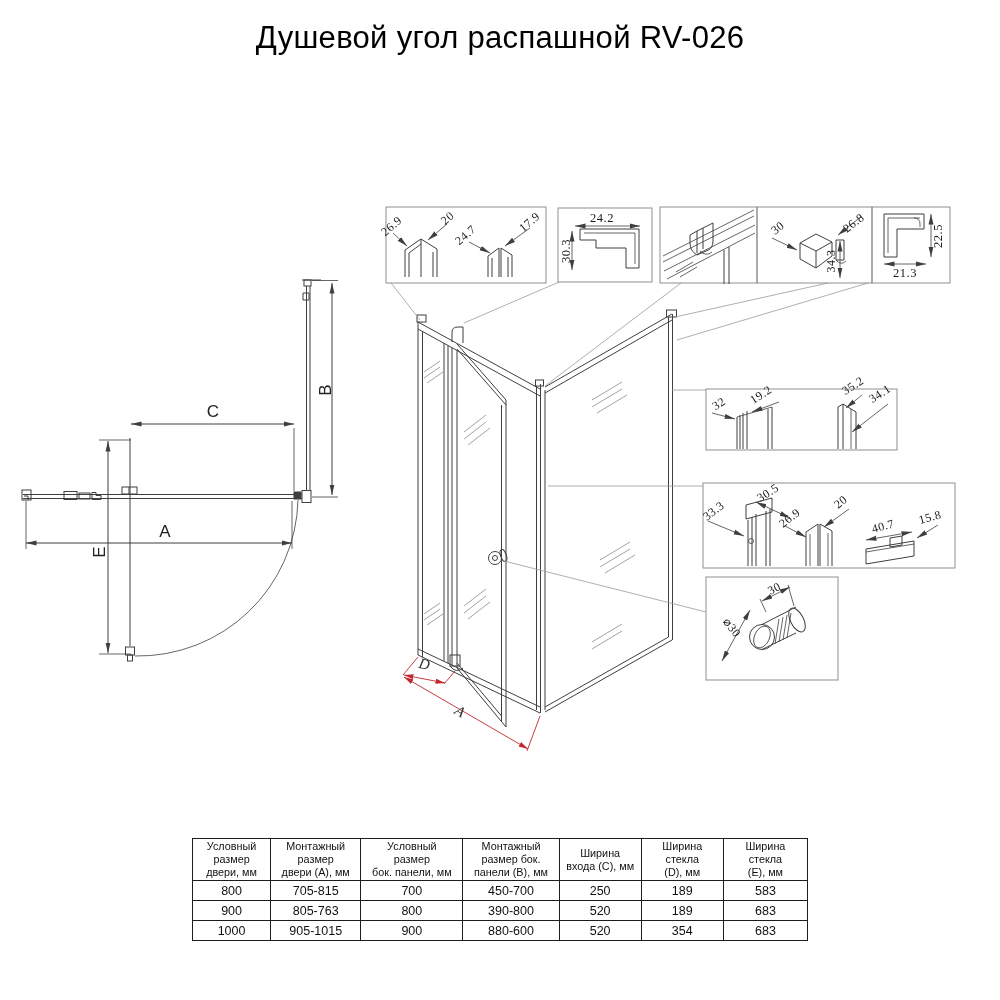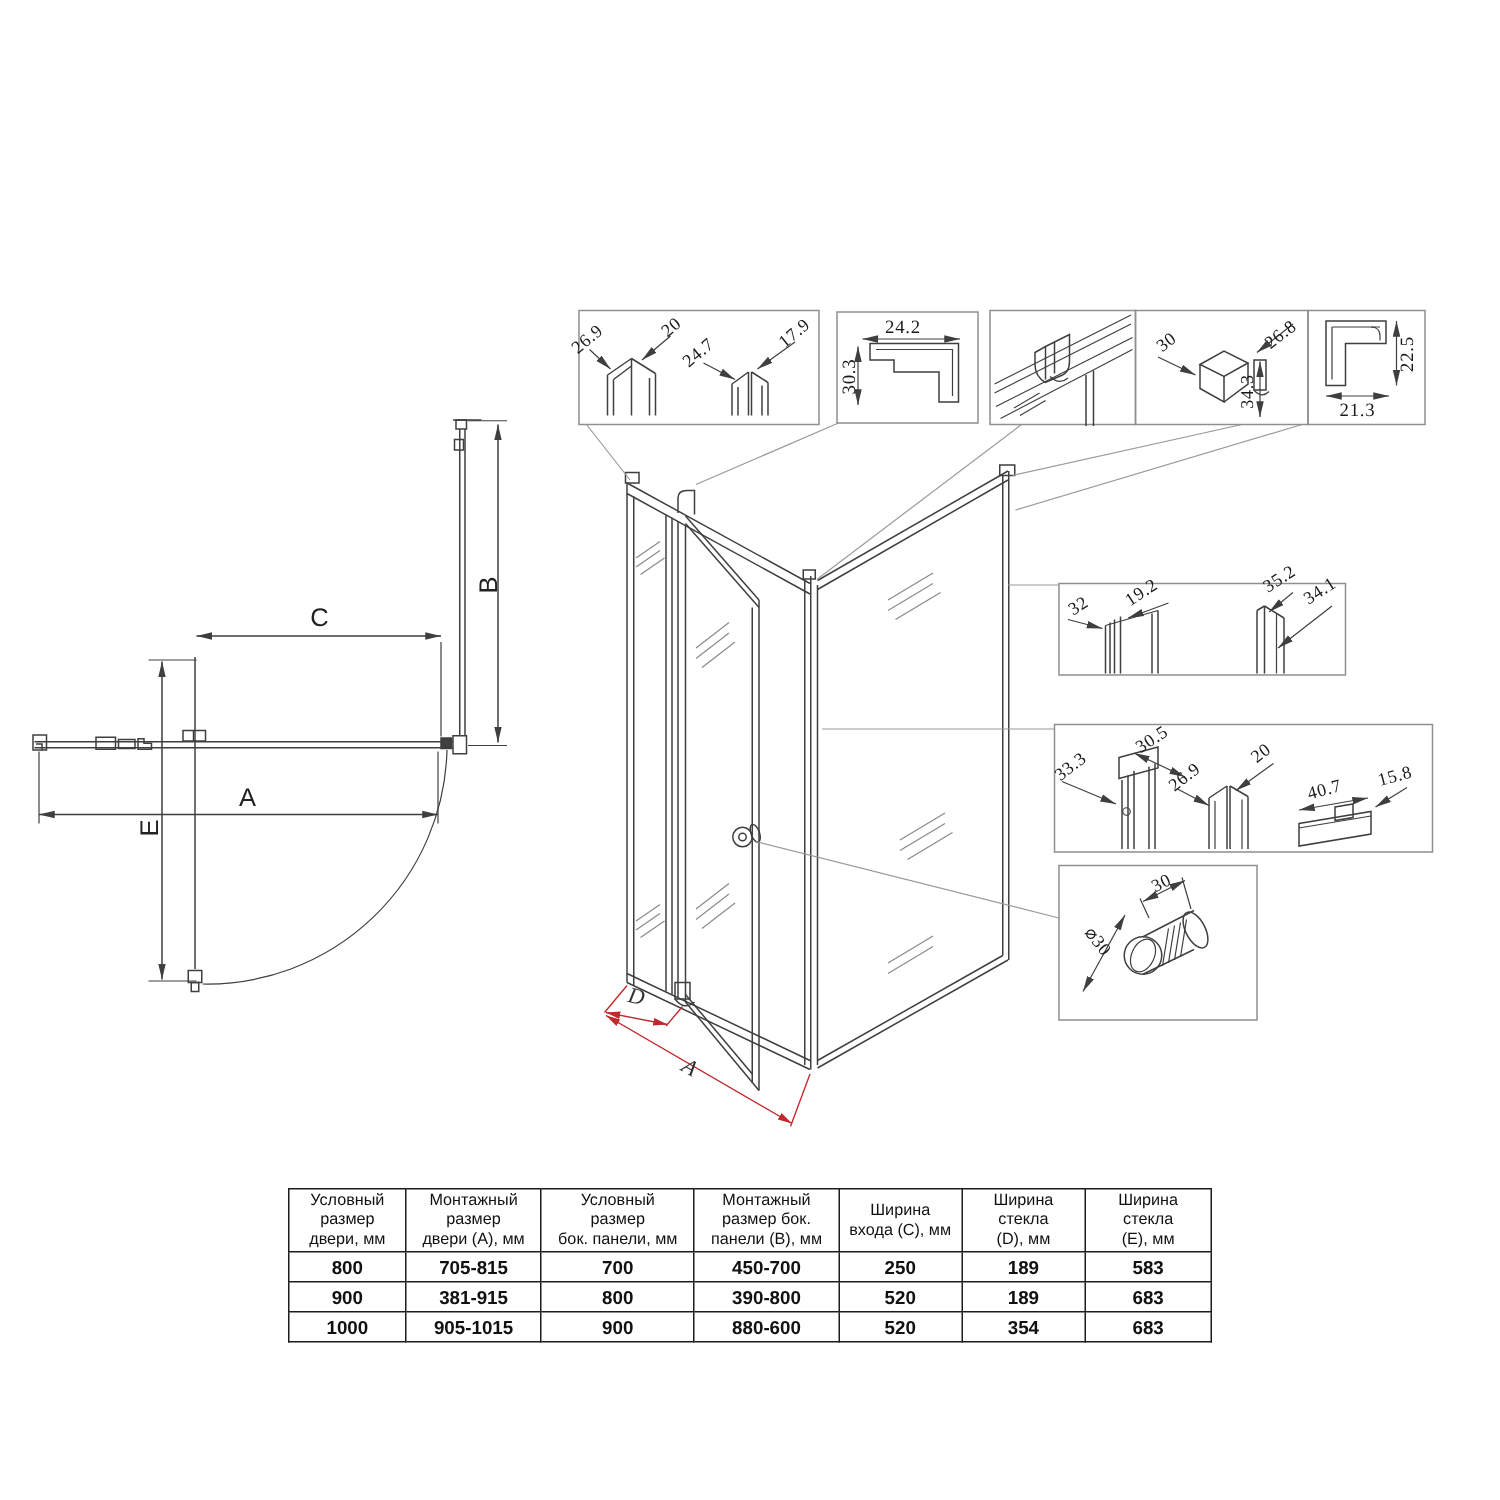--- a/index.html
+++ b/index.html
@@ -5,32 +5,33 @@
   html,body{margin:0;padding:0;background:#fff}
   .page{position:relative;width:1000px;height:1000px;background:#fff;overflow:hidden;
         font-family:"Liberation Sans",sans-serif;color:#111}
   .title{position:absolute;top:16px;left:0;width:100%;text-align:center;
          font-size:31px;line-height:43px;color:#000;letter-spacing:.3px}
   svg.draw{position:absolute;left:0;top:0}
   .dim{font-family:"Liberation Serif",serif;font-size:12px;fill:#1a1a1a;letter-spacing:.5px}
   .dimb{font-family:"Liberation Serif",serif;font-size:12.5px;fill:#1a1a1a;letter-spacing:.5px}
   .plabel{font-family:"Liberation Sans",sans-serif;font-size:17px;fill:#222}
   .rlabel{font-family:"Liberation Serif",serif;font-style:italic;font-size:15px;fill:#333}
-  .tbl-wrap{position:absolute;left:192px;top:792px}
+  .tbl-wrap{position:absolute;left:192px;top:838px}
   table.spec{border-collapse:collapse;table-layout:fixed;width:616px}
   .spec th,.spec td{border:1px solid #1c1c1c;text-align:center;vertical-align:middle;padding:0}
   .spec th{font-weight:400;font-size:10.8px;line-height:1.2;white-space:pre-line;height:41px}
-  .spec td{font-size:12.5px;height:19px;font-weight:700}
+  .spec td{font-size:12.5px;height:19px;font-weight:400}
 </style>
 </head>
 <body>
 
 <div class="page">
 
   <div class="title">
+    <div>Душевой угол распашной RV-026</div>
   </div>
 
   <svg class="draw" width="1000" height="1000" viewBox="0 0 1000 1000">
     <defs>
       <marker id="ab" markerUnits="userSpaceOnUse" markerWidth="11" markerHeight="7" refX="10.5" refY="3.5" orient="auto-start-reverse">
         <path d="M0,1 L10.5,3.5 L0,6 Z" fill="#3f3f3f"></path>
       </marker>
       <marker id="ar" markerUnits="userSpaceOnUse" markerWidth="10" markerHeight="7" refX="9.5" refY="3.5" orient="auto-start-reverse">
         <path d="M0,1 L9.5,3.5 L0,6 Z" fill="#c1272d"></path>
       </marker>
@@ -372,21 +373,21 @@
             <td>800</td>
             <td>705-815</td>
             <td>700</td>
             <td>450-700</td>
             <td>250</td>
             <td>189</td>
             <td>583</td>
           </tr>
           <tr>
             <td>900</td>
-            <td>381-915</td>
+            <td>805-763</td>
             <td>800</td>
             <td>390-800</td>
             <td>520</td>
             <td>189</td>
             <td>683</td>
           </tr>
           <tr>
             <td>1000</td>
             <td>905-1015</td>
             <td>900</td>

